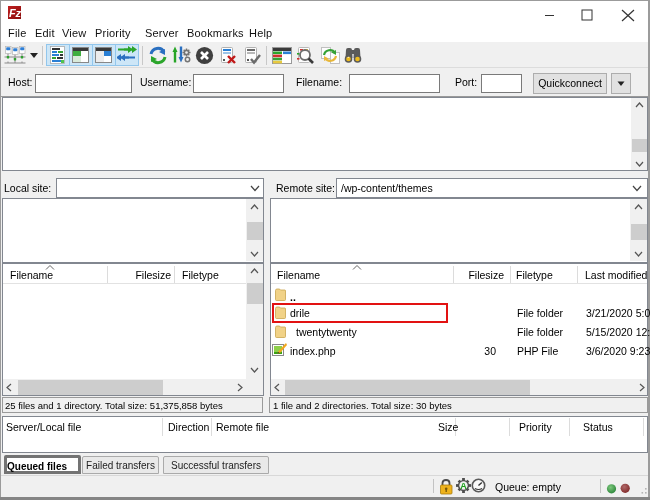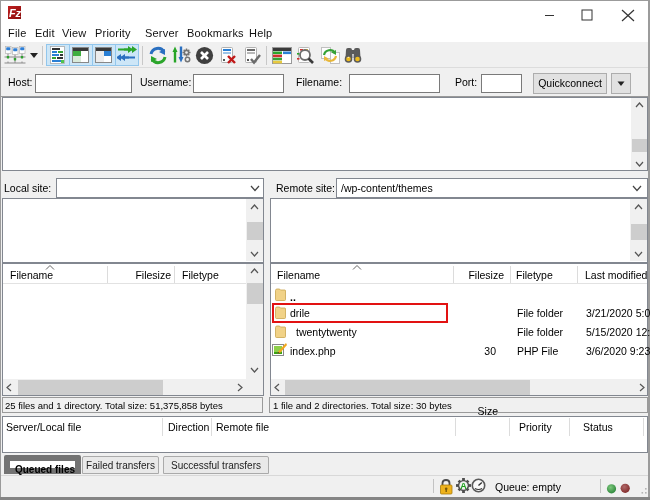--- a/index.html
+++ b/index.html
@@ -368,30 +368,30 @@
 <div class="lbl" style="left:5px;top:399.5px;font-size:9.5px">25 files and 1 directory. Total size: 51,375,858 bytes</div>
 <div class="lbl" style="left:273px;top:399.5px;font-size:9.5px">1 file and 2 directories. Total size: 30 bytes</div>
 
 <div class="panel" style="left:2px;top:416px;width:646px;height:37px"></div>
 <span class="lbl" style="left:6px;top:421px">Server/Local file</span>
 <div class="hdr-div" style="left:162px;top:418px;height:18px"></div>
 <span class="lbl" style="left:168px;top:421px">Direction</span>
 <div class="hdr-div" style="left:211px;top:418px;height:18px"></div>
 <span class="lbl" style="left:216px;top:421px">Remote file</span>
 <div class="hdr-div" style="left:455px;top:418px;height:18px"></div>
-<div class="lbl" style="left:438px;top:405px;width:60px;text-align:right">Size</div>
+<div class="lbl" style="left:438px;top:421px;width:60px;">Size</div>
 <div class="hdr-div" style="left:509px;top:418px;height:18px"></div>
 <span class="lbl" style="left:519px;top:421px">Priority</span>
 <div class="hdr-div" style="left:569px;top:418px;height:18px"></div>
 <span class="lbl" style="left:583px;top:421px">Status</span>
 <div class="hdr-div" style="left:643px;top:418px;height:18px"></div>
 
 <div class="abs" style="left:82px;top:456px;width:77px;height:18px;background:#e9e9e9;border:1px solid #aaa;border-radius:2px 2px 0 0;text-align:center;font-size:10px;line-height:17px;color:#222">Failed transfers</div>
 <div class="abs" style="left:163px;top:456px;width:106px;height:18px;background:#e9e9e9;border:1px solid #aaa;border-radius:2px 2px 0 0;text-align:center;font-size:10px;line-height:17px;color:#222">Successful transfers</div>
-<div class="abs" style="left:4px;top:455px;width:77px;height:19px;background:#fff;border:6px solid #737373;border-radius:2px 2px 0 0;text-align:right;font-size:10px;font-weight:bold;line-height:18px;color:#000">Queued files</div>
+<div class="abs" style="left:4px;top:455px;width:77px;height:19px;background:#fff;border:3px solid #737373;border-radius:2px 2px 0 0;text-align:left;font-size:10px;font-weight:bold;line-height:18px;color:#000">Queued files</div>
 
 <div class="abs" style="left:1px;top:475px;width:647px;height:22px;background:#f0f0f0;border-top:1px solid #d8d8d8"></div>
 <div class="abs" style="left:433px;top:479px;width:1px;height:14px;background:#c3c3c3"></div>
 
 <svg class="abs" style="left:438px;top:478px" width="16" height="17" viewBox="0 0 16 17">
   <path d="M4.5 8 L4.5 5 Q4.5 2 8 2 Q11.5 2 11.5 5 L11.5 8" fill="none" stroke="#4a4a4a" stroke-width="1.8"></path>
   <rect x="2.5" y="7" width="11.5" height="9" rx="1" fill="#eeb21c" stroke="#a87c0c" stroke-width="0.8"></rect>
   <circle cx="8.2" cy="10.8" r="1.3" fill="#7a5a08"></circle>
     <rect x="7.5" y="11" width="1.4" height="3" fill="#7a5a08"></rect>
 </svg>

